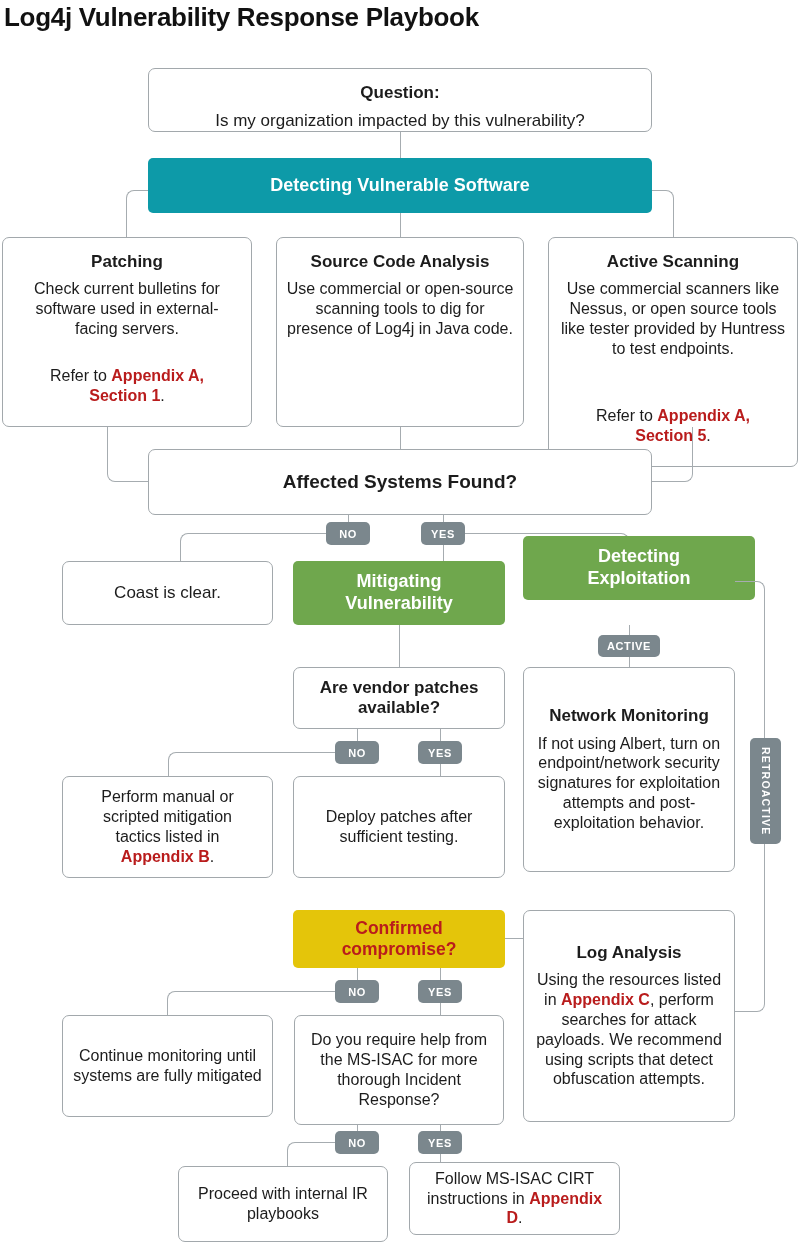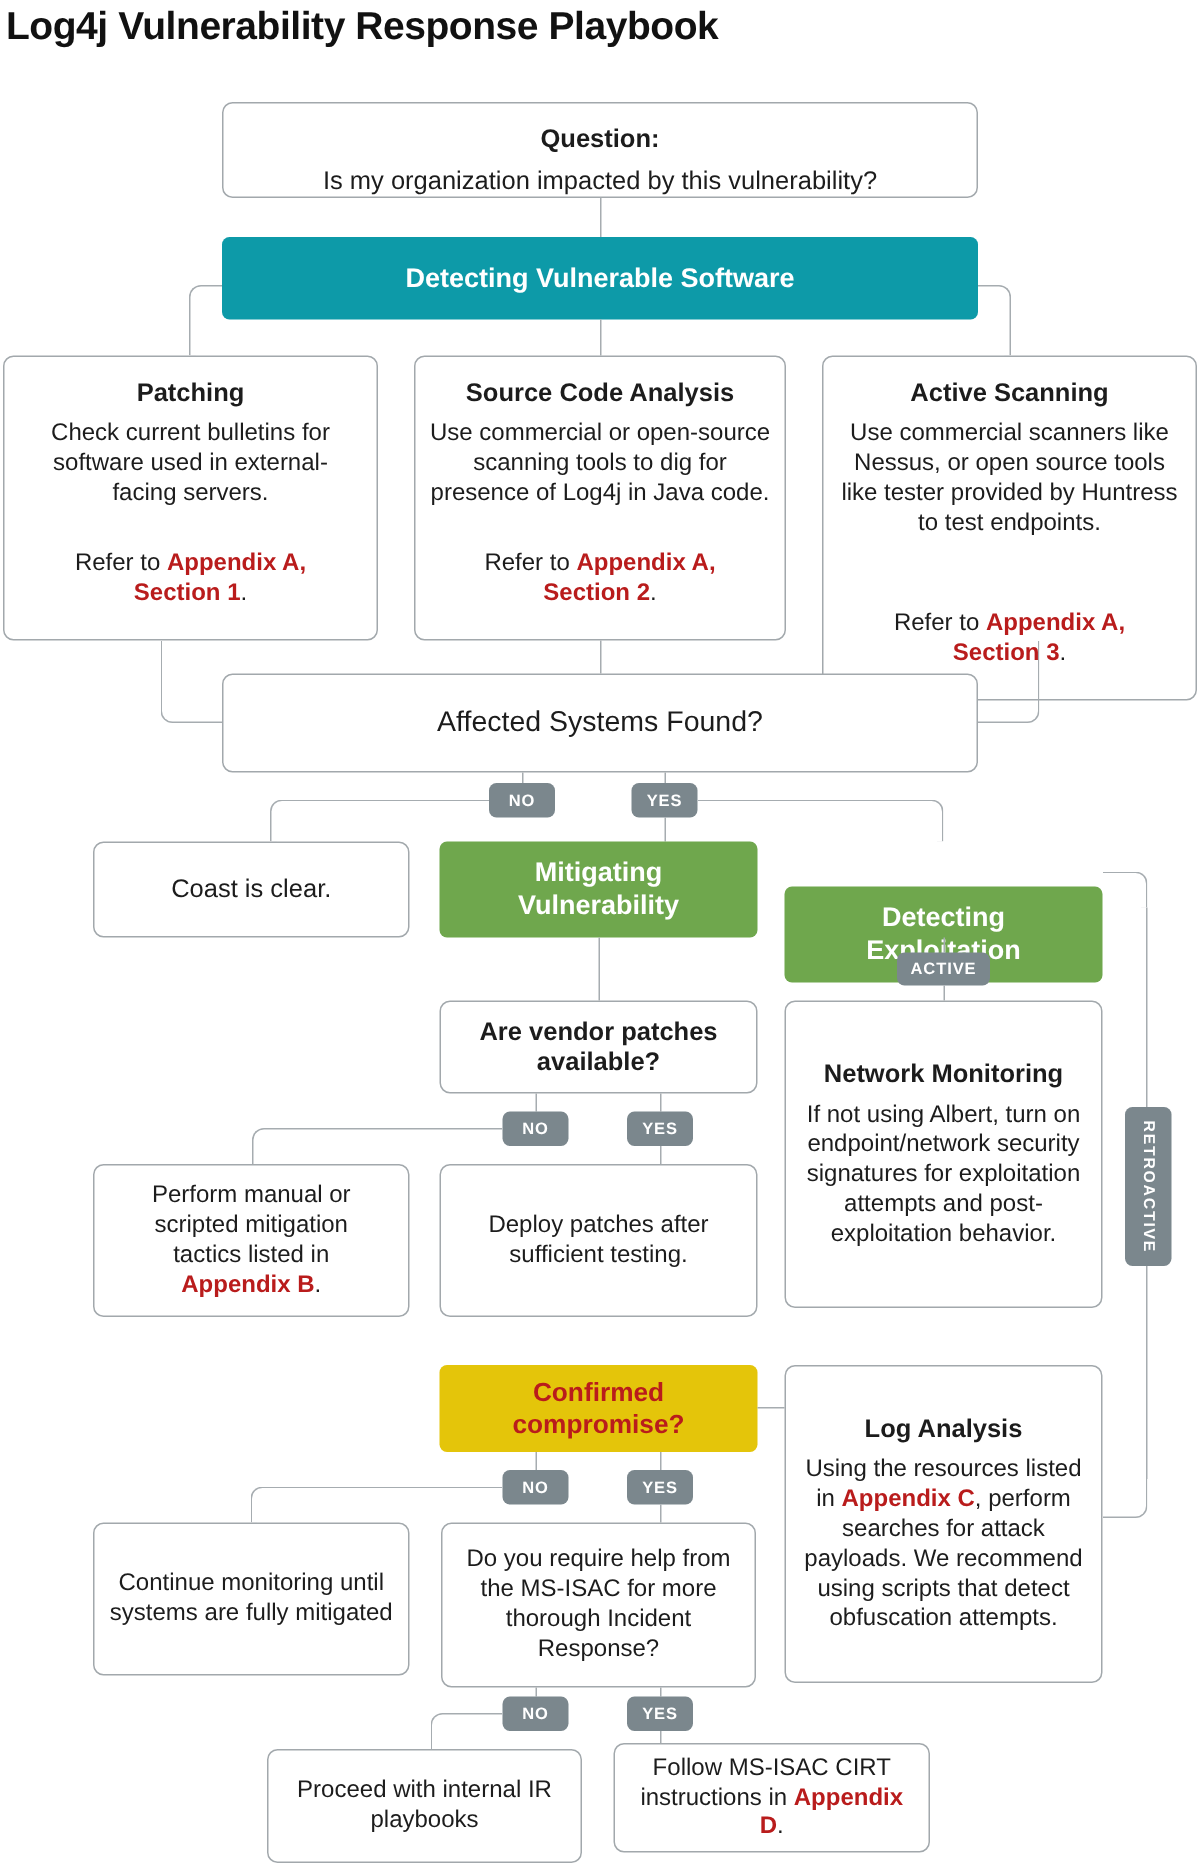--- a/index.html
+++ b/index.html
@@ -15,21 +15,21 @@
         text-align:center;}
   .cbox{border-radius:5px;display:flex;flex-direction:column;align-items:center;justify-content:center;
         text-align:center;color:#fff;font-weight:bold;font-size:18px;line-height:1.22;}
   .teal{background:#0d9aa8;}
   .green{background:#6fa74d;}
   .yellow{background:#e4c50a;color:#b91c1c;}
   .boxtitle{font-weight:bold;font-size:17px;line-height:1.2;margin:0 0 7px 0;}
   .boxbody{font-size:16px;line-height:1.24;margin:0;}
   .q-bold{font-weight:bold;font-size:17px;line-height:1.2;}
   .q-text{font-size:17px;line-height:1.2;margin-top:7px;}
-  .big-q{font-weight:normal;font-size:19px;}
+  .big-q{font-weight:bold;font-size:19px;}
   .link{color:#b91c1c;font-weight:bold;}
   .refer{font-size:16px;line-height:1.24;margin-top:auto;padding-bottom:6px;}
   
   .badge{background:#7b878d;border-radius:5px;color:#fff;font-weight:bold;font-size:11px;
          letter-spacing:0.6px;display:flex;align-items:center;justify-content:center;}
   .vbadge{writing-mode:vertical-rl;letter-spacing:1.2px;font-size:10.5px;}
   
   .vline{width:0;border-left:1.5px solid #a6acb0;}
   .hline{height:0;border-top:1.5px solid #a6acb0;}
   .corner-tl{border-left:1.5px solid #a6acb0;border-top:1.5px solid #a6acb0;border-top-left-radius:8px;}
@@ -63,30 +63,27 @@
     <p class="boxtitle">Patching</p>
     <p class="boxbody" style="max-width:200px;">Check current bulletins for software used in external-facing servers.</p>
     <div class="refer" style="max-width:200px;">
       <span>Refer to </span><span class="link">Appendix A, Section 1</span><span>.</span>
     </div>
   </div>
 
   <div class="abs wbox" style="left:276px;top:237px;width:248px;height:190px;padding:14px 8px;justify-content:flex-start;">
     <p class="boxtitle">Source Code Analysis</p>
     <p class="boxbody" style="max-width:228px;">Use commercial or open-source scanning tools to dig for presence of Log4j in Java code.</p>
-    <div class="refer" style="max-width:200px;">
-      <span>Refer to </span><span class="link">Appendix A, Section 2</span><span>.</span>
-    </div>
   </div>
 
   <div class="abs wbox" style="left:548px;top:237px;width:250px;height:230px;padding:14px 8px;justify-content:flex-start;">
     <p class="boxtitle">Active Scanning</p>
     <p class="boxbody" style="max-width:232px;">Use commercial scanners like Nessus, or open source tools like tester provided by Huntress to test endpoints.</p>
     <div class="refer" style="max-width:200px;">
-      <span>Refer to </span><span class="link">Appendix A, Section 3</span><span>.</span>
+      <span>Refer to </span><span class="link">Appendix A, Section 5</span><span>.</span>
     </div>
   </div>
 
   <div class="abs corner-bl" style="left:107px;top:427px;width:41px;height:55px;"></div>
   <div class="abs vline" style="left:400px;top:427px;height:22px;"></div>
   <div class="abs corner-br" style="left:652px;top:427px;width:41px;height:55px;"></div>
 
   <div class="abs wbox" style="left:148px;top:449px;width:504px;height:66px;">
     <span class="big-q">Affected Systems Found?</span>
   </div>
@@ -106,21 +103,21 @@
   <div class="abs corner-tr" style="left:465px;top:533px;width:164px;height:28px;"></div>
 
   <div class="abs cbox green" style="left:293px;top:561px;width:212px;height:64px;">
     <span style="max-width:150px;">Mitigating Vulnerability</span>
   </div>
 
   <div class="abs wbox" style="left:62px;top:561px;width:211px;height:64px;">
     <span style="font-size:17px;">Coast is clear.</span>
   </div>
 
-  <div class="abs cbox green" style="left:523px;top:591px;width:212px;height:64px;">
+  <div class="abs cbox green" style="left:523px;top:536px;width:232px;height:64px;">
     <span style="max-width:150px;">Detecting Exploitation</span>
   </div>
 
   <div class="abs vline" style="left:399px;top:625px;height:42px;"></div>
 
   <div class="abs vline" style="left:629px;top:625px;height:10px;"></div>
   <div class="abs badge" style="left:598px;top:635px;width:62px;height:22px;">
       <span>ACTIVE</span>
     </div>
   <div class="abs vline" style="left:629px;top:657px;height:10px;"></div>

